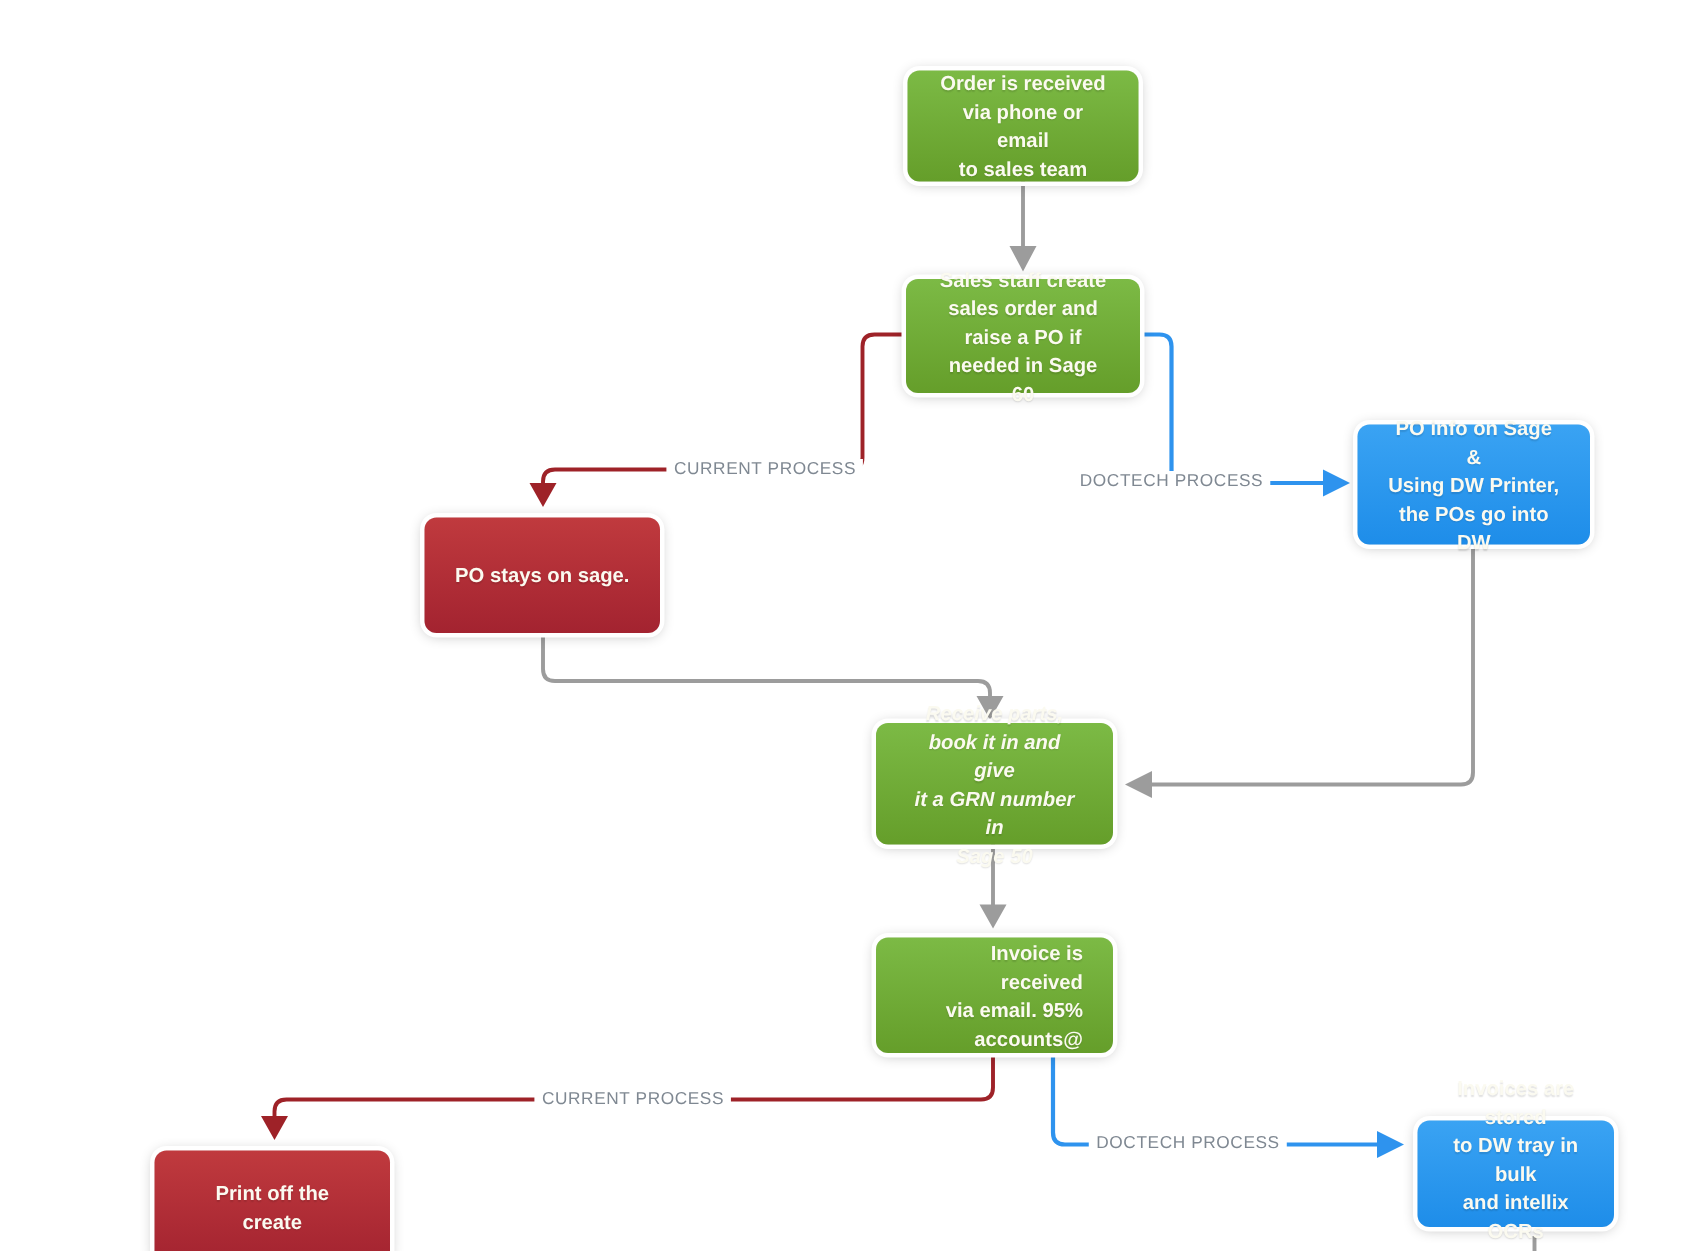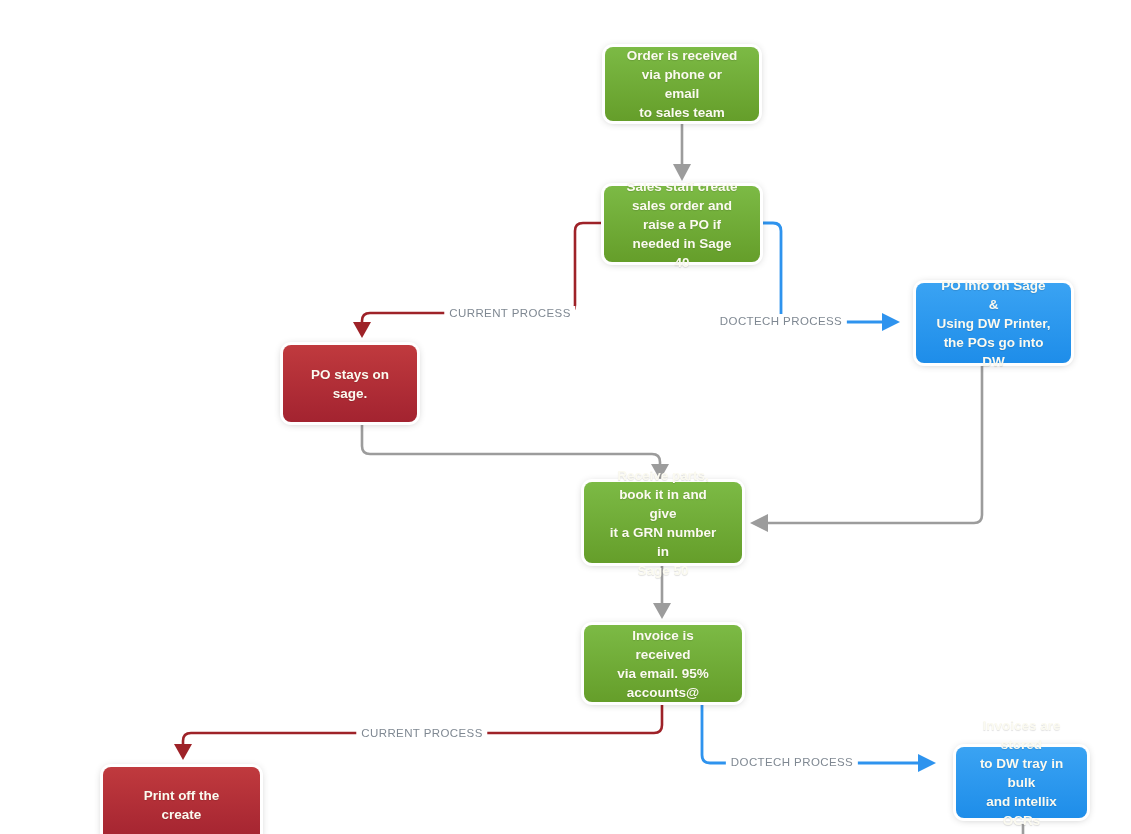--- a/index.html
+++ b/index.html
@@ -31,21 +31,21 @@
   .node-label {
     color: #fbfaf0;
     font-weight: bold;
     font-size: 13.5px;
     line-height: 19px;
     white-space: pre-line;
     text-shadow: 0 1px 1px rgba(0,0,0,0.12);
   }
   .node.green { background: linear-gradient(to bottom, #7cba45, #659e2a); }
   .node.red   { background: linear-gradient(to bottom, #c03a3e, #a32330); }
-  .node.blue  { background: linear-gradient(to bottom, #3aa3f3, #1e8de9); margin-left: 11px; }
+  .node.blue  { background: linear-gradient(to bottom, #3aa3f3, #1e8de9); }
   .edge-label {
     position: absolute;
     transform: translate(-50%, -50%);
     background: #ffffff;
     color: #7f8892;
     font-size: 11.5px;
     letter-spacing: 0.4px;
     padding: 1px 5px;
     white-space: nowrap;
   }
@@ -87,42 +87,42 @@
   <div class="node green" style="left:605px; top:47px; width:154px; height:74px;">
     <span class="node-label">Order is received
 via phone or email
 to sales team</span>
   </div>
 
   <div class="node green" style="left:604px; top:186px; width:156px; height:76px;">
     <span class="node-label">Sales staff create
 sales order and
 raise a PO if
-needed in Sage 40</span>
+needed in Sage 60</span>
   </div>
 
-  <div class="node red" style="left:283px; top:345px; width:134px; height:77px;">
+  <div class="node red" style="left:283px; top:345px; width:157px; height:77px;">
     <span class="node-label">PO stays on sage.</span>
   </div>
 
   <div class="node blue" style="left:905px; top:283px; width:155px; height:80px;">
     <span class="node-label">PO info on Sage &amp;
 Using DW Printer,
 the POs go into
 DW</span>
   </div>
 
-  <div class="node green" style="left:584px; top:482px; width:158px; height:81px;">
+  <div class="node green" style="left:584px; top:482px; width:158px; height:81px;font-style:italic;">
     <span class="node-label">Receive parts,
 book it in and give
 it a GRN number in
 Sage 50</span>
   </div>
 
-  <div class="node green" style="left:584px; top:625px; width:158px; height:77px;">
+  <div class="node green" style="left:584px; top:625px; width:158px; height:77px;text-align:right;">
     <span class="node-label">Invoice is received
 via email. 95%
 accounts@</span>
   </div>
 
   <div class="node red" style="left:103px; top:767px; width:157px; height:75px;">
     <span class="node-label">Print off the create</span>
   </div>
 
   <div class="node blue" style="left:945px; top:747px; width:131px; height:71px;">

